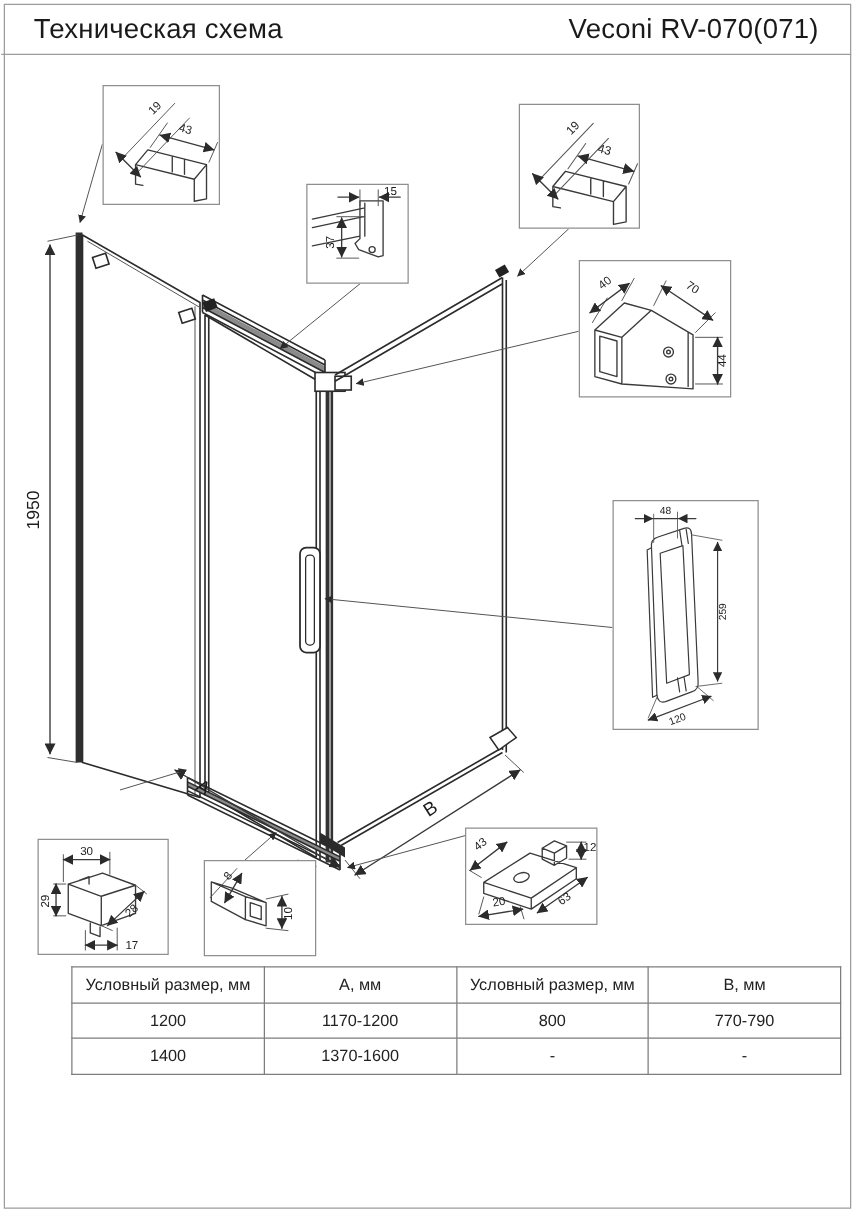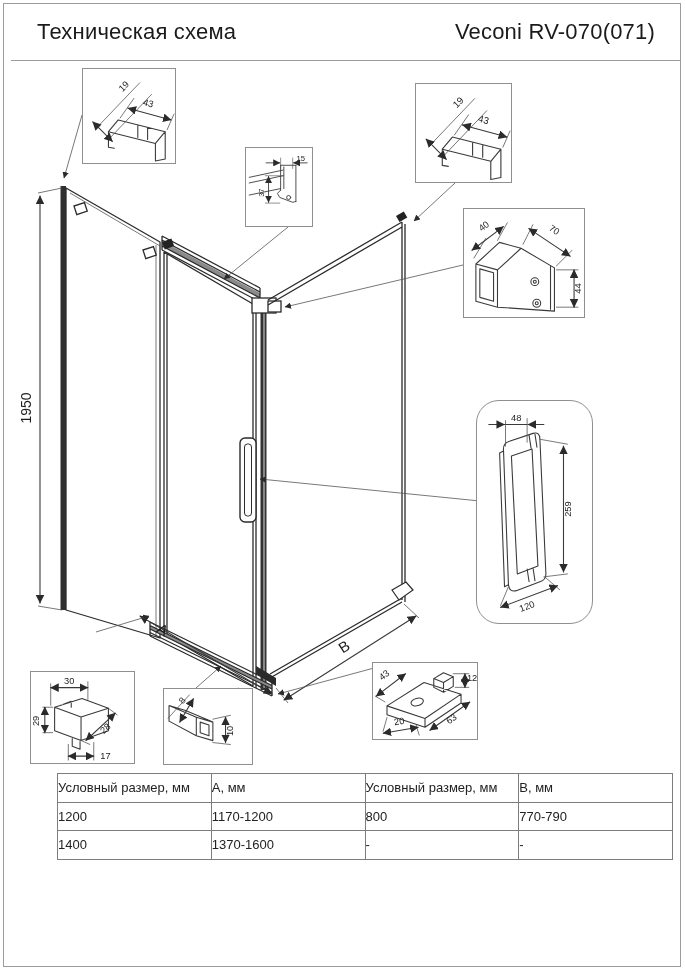--- a/index.html
+++ b/index.html
@@ -2,37 +2,37 @@
 <html><head>
 <meta charset="utf-8">
 <style>
   html,body{margin:0;padding:0;background:#fff;}
   .page{
     position:relative;width:685px;height:970px;background:#fff;overflow:hidden;
     font-family:"Liberation Sans","DejaVu Sans",sans-serif;color:#1a1a1a;
   }
   .page-frame{position:absolute;left:3px;top:3px;right:4px;bottom:3px;border:1.5px solid #9c9c9c;pointer-events:none;}
   .hdr{
-    position:absolute;left:11px;top:3px;right:4px;height:58px;
+    position:absolute;left:1px;top:3px;right:4px;height:41px;
     display:flex;align-items:center;justify-content:space-between;
     padding:0 26px;border-bottom:1.5px solid #9c9c9c;box-sizing:border-box;text-align:right;
   }
   .hdr .t{font-size:22px;letter-spacing:.2px;}
   .callout{position:absolute;border:1.2px solid #8f8f8f;background:#fff;box-sizing:border-box;}
   .callout svg{display:block;width:100%;height:100%;}
   svg text{font-family:"Liberation Sans","DejaVu Sans",sans-serif;fill:#1d1d1d;}
   .dim-t{font-size:9.5px;}
   .dim-m{font-size:14px;}
   .dim-l{font-size:15px;}
   .ln{stroke:#3a3a3a;stroke-width:1.1;fill:none;stroke-linejoin:round;stroke-linecap:round;}
   .ln2{stroke:#2b2b2b;stroke-width:1.3;fill:none;stroke-linejoin:round;}
   .thin{stroke:#555;stroke-width:.8;fill:none;}
   .size-table{position:absolute;left:57px;top:773px;width:616px;}
   table{border-collapse:collapse;width:100%;table-layout:fixed;}
-  td{border:1px solid #7d7d7d;height:27.5px;text-align:left;vertical-align:middle;font-size:13px;color:#222;padding:0;}
+  td{border:1px solid #7d7d7d;height:27.5px;text-align:center;vertical-align:middle;font-size:13px;color:#222;padding:0;}
 </style>
 </head>
 <body>
 
 <div class="page">
   <div class="page-frame"></div>
 
   <div class="hdr">
     <span class="t">Техническая схема</span>
     <span class="t">Veconi RV-070(071)</span>
@@ -134,21 +134,21 @@
         <path d="M26,64 L36,52 L84,64 L74,76 Z M84,64 L84,92 M74,76 L74,94 M74,94 L84,92 M26,64 L26,80 M26,80 L32,81 M56,58 L56,70 M66,60 L66,72"></path>
         <path class="thin" d="M16,58 L58,14 M28,70 L70,26 M38,50 L52,30 M86,62 L93,46"></path>
         <line x1="10" y1="54" x2="30" y2="74" marker-start="url(#a1)" marker-end="url(#a1)"></line>
         <line x1="46" y1="40" x2="90" y2="52" marker-start="url(#a1)" marker-end="url(#a1)"></line>
       </g>
       <text class="dim-t" transform="translate(44,20) rotate(-45)" text-anchor="middle">19</text>
       <text class="dim-t" transform="translate(66,38) rotate(15)" text-anchor="middle">43</text>
     </svg>
   </div>
 
-  <div class="callout" style="left:245px;top:147px;width:68px;height:80px;">
+  <div class="callout" style="left:245px;top:147px;width:82px;height:80px;">
     <svg viewBox="0 0 82 80">
       <defs>
           <marker id="a2" viewBox="0 0 8 8" refX="7.5" refY="4" markerWidth="8" markerHeight="8" orient="auto-start-reverse">
             <path d="M0,0 L8,4 L0,8 Z" fill="#2b2b2b"></path>
           </marker>
         </defs>
       <g class="ln">
         <path d="M4,28 L46,19 M4,35 L46,26 M4,50 L43,42 M43,13 L62,13 M62,13 L62,58 M43,13 L43,44 M43,44 L39,48 L42,53 L58,59 L62,58 M47,15 L47,42"></path>
         <circle cx="53" cy="53" r="2.5"></circle>
         <path class="thin" d="M43,4 L43,17 M58,4 L58,17 M24,26 L47,26 M24,60 L42,60"></path>
@@ -196,21 +196,21 @@
         <line x1="8" y1="42" x2="40" y2="18" marker-start="url(#a4)" marker-end="url(#a4)"></line>
         <line x1="66" y1="20" x2="108" y2="48" marker-start="url(#a4)" marker-end="url(#a4)"></line>
         <line x1="112" y1="62" x2="112" y2="100" marker-start="url(#a4)" marker-end="url(#a4)"></line>
       </g>
       <text class="dim-t" transform="translate(22,20) rotate(-38)" text-anchor="middle">40</text>
       <text class="dim-t" transform="translate(90,24) rotate(33)" text-anchor="middle">70</text>
       <text class="dim-t" transform="translate(119,81) rotate(-90)" text-anchor="middle">44</text>
     </svg>
   </div>
 
-  <div class="callout" style="left:476px;top:400px;width:117px;height:224px;border-radius:23px;">
+  <div class="callout" style="left:490px;top:400px;width:117px;height:184px;">
     <svg viewBox="0 0 117 210">
       <defs>
           <marker id="a5" viewBox="0 0 8 8" refX="7.5" refY="4" markerWidth="8" markerHeight="8" orient="auto-start-reverse">
             <path d="M0,0 L8,4 L0,8 Z" fill="#2b2b2b"></path>
           </marker>
         </defs>
       <g class="ln">
         <path d="M27,43 Q26,35 33,33 L57,25 Q64,23 64,31 L70,166 Q71,174 64,176 L40,185 Q33,187 32,179 Z"></path>
         <path d="M35,48 L56,41 L62,160 L41,168 Z M53,27 L55,40 M59,26 L61,39 M57,162 L59,175 M51,163 L53,176 M27,43 L23,45 M23,45 L28,181 M28,181 L32,179"></path>
         <path class="thin" d="M29,12 L29,38 M51,10 L51,34 M64,31 L92,36 M68,171 L92,168 M32,181 L24,200 M70,172 L84,184"></path>

